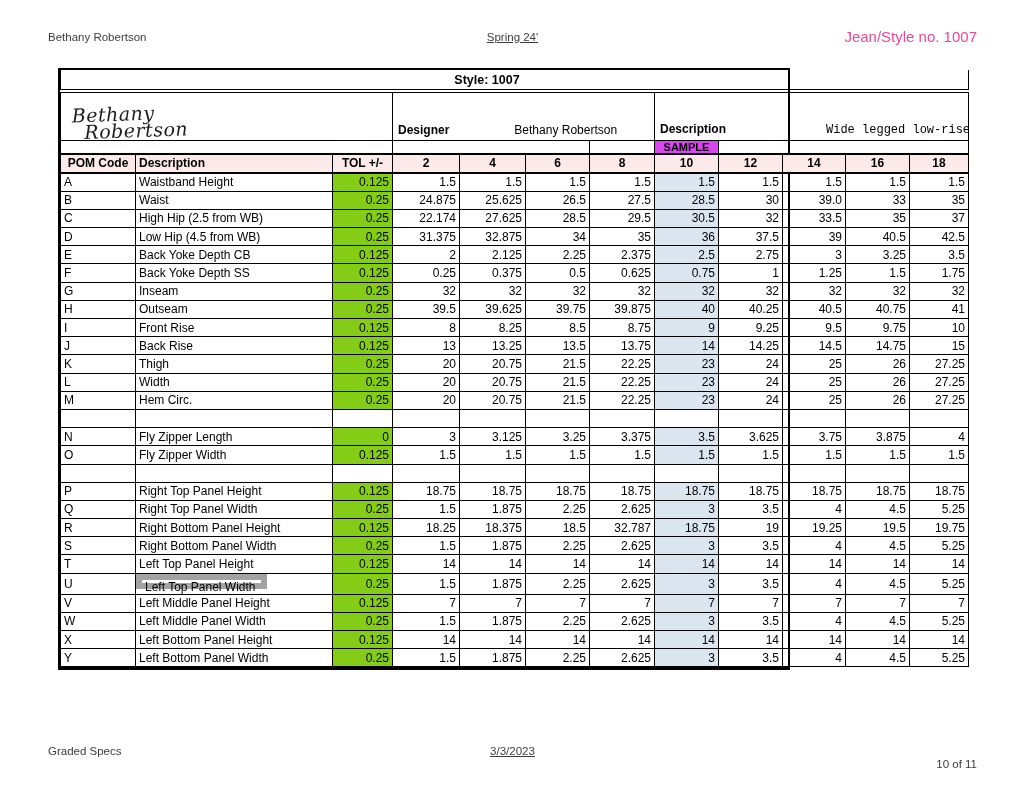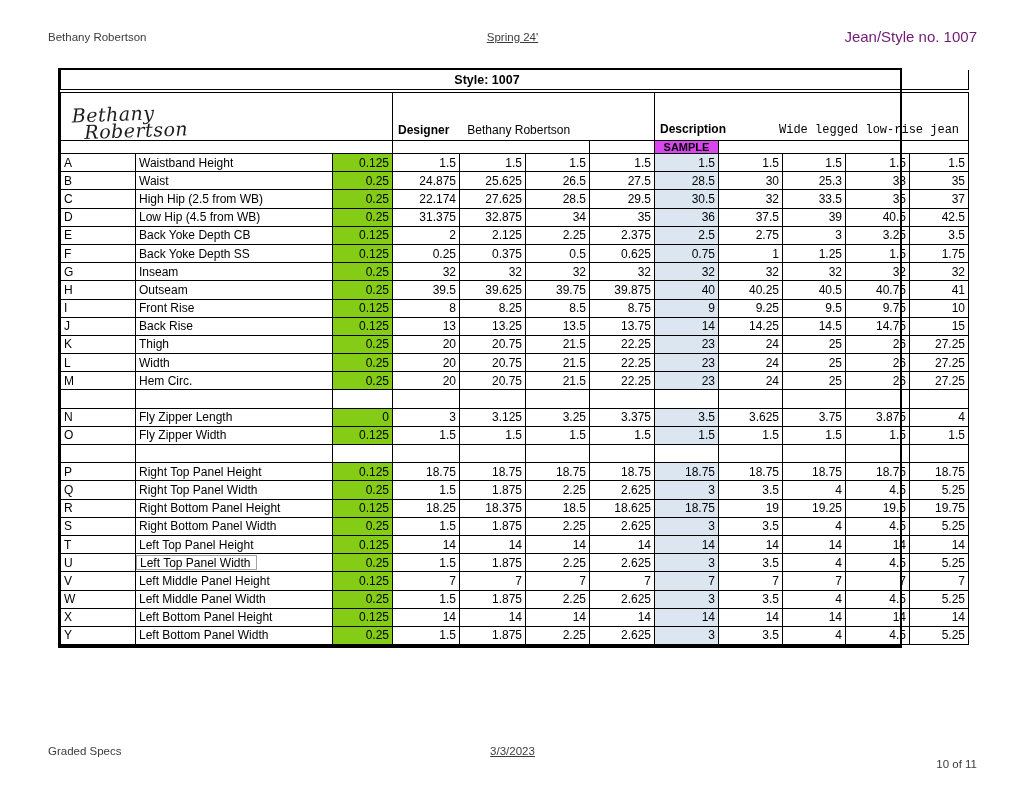--- a/index.html
+++ b/index.html
@@ -7,66 +7,66 @@
     width:1024px;height:791px;position:relative;background:#ffffff;
     font-family:"Liberation Sans",sans-serif;color:#000;overflow:hidden;
     -webkit-font-smoothing:antialiased;
   }
   
   .page-strip{position:absolute;left:48px;right:47px;display:block;}
   .strip-left{position:absolute;left:0;top:0;font-size:11.5px;color:#3c3c3c;}
   .strip-center{position:absolute;left:50%;transform:translateX(-50%);top:0;font-size:11.5px;color:#3c3c3c;text-decoration:underline;}
   .strip-right{position:absolute;right:0;top:13px;font-size:11.5px;color:#3c3c3c;}
   #page-header{top:31px;}
-  #page-header .strip-right{font-size:15px;top:-3px;color:#701a75;}
+  #page-header .strip-right{font-size:15px;top:-3px;color:#ec4899;}
   #page-footer{top:745px;}
   
   .frame{
-    position:absolute;left:58px;top:68px;width:844px;box-sizing:border-box;
+    position:absolute;left:58px;top:68px;width:732px;box-sizing:border-box;
     border:2px solid #000;border-bottom-width:3px;
   }
   table{border-collapse:collapse;table-layout:fixed;width:100%;}
   td{
     border:1.5px solid #000;font-size:12px;padding:0 3px;
     overflow:hidden;white-space:nowrap;height:17.2px;
   }
   tr.style-row td{
     border-top:none;border-bottom:4px double #000;
     font-weight:bold;text-align:center;font-size:12.5px;height:19px;
     padding-right:58px;
   }
   tr.band td{height:47px;vertical-align:bottom;}
   td.logo-cell{vertical-align:middle;}
   .logo{
     font-family:"DejaVu Serif",serif;font-style:italic;font-size:19px;
     line-height:0.98;color:#1d1d1d;padding:2px 0 4px 8px;transform:rotate(-2deg);
     letter-spacing:0.5px;
   }
   .logo .l2{margin-left:12px;margin-top:-2px;}
-  .kv{display:flex;align-items:baseline;padding:0 0 3px 2px;font-size:12px;}
+  .kv{display:flex;align-items:baseline;padding:0 0 3px 2px;font-size:12px;gap:47px;}
   .kv .k{font-weight:bold;}
   .designer-cell .v{margin-left:18px;}
   .desc-cell .v{margin-left:53px;font-family:Liberation Mono, monospace;}
   tr.sample-row td{height:12px;font-size:11px;padding:0 2px;}
   td.sample-cell{
     background:#d946ef;font-weight:bold;text-align:center;font-size:11px;
   }
   tr.header-row td{
     background:#fce9e9;font-weight:bold;text-align:center;height:16.5px;
     border-top-width:2px;border-bottom-width:2px;font-size:12px;
   }
   tr.header-row td.desc{text-align:left;}
   tr.data-row td{height:17.2px;}
   td.code{text-align:left;}
   td.desc{text-align:left;}
   td.tol{background:#84cc16;text-align:right;}
   td.num{text-align:right;}
   td.num.sample-col{background:#dce6f1;}
   .textbox{
-    display:inline-block;border:1px solid #a3a3a3;height:15px;line-height:15px;
+    display:inline-block;border:6px solid #a3a3a3;height:15px;line-height:15px;
     margin-left:-3px;padding:0 5px 0 3px;box-sizing:border-box;
   }
 </style>
 </head>
 <body>
 
 <div id="page-header" class="page-strip">
   <span class="strip-left">Bethany Robertson</span>
   <span class="strip-center">Spring 24'</span>
   <span class="strip-right">Jean/Style no. 1007</span>
@@ -112,20 +112,34 @@
           </div>
         </td>
       </tr>
       <tr class="sample-row">
         <td colspan="3"></td>
         <td colspan="3"></td>
         <td></td>
         <td class="sample-cell">SAMPLE</td>
         <td colspan="4"></td>
       </tr>
+      <tr class="header-row" id="header-row">
+          <td>POM Code</td>
+          <td class="desc">Description</td>
+          <td>TOL +/-</td>
+          <td>2</td>
+          <td>4</td>
+          <td>6</td>
+          <td>8</td>
+          <td>10</td>
+          <td>12</td>
+          <td>14</td>
+          <td>16</td>
+          <td>18</td>
+        </tr>
     </tbody>
     <tbody id="rows">
         <tr class="data-row">
           <td class="code">A</td>
           <td class="desc">Waistband Height</td>
           <td class="tol">0.125</td>
           <td class="num">1.5</td>
           <td class="num">1.5</td>
           <td class="num">1.5</td>
           <td class="num">1.5</td>
@@ -138,21 +152,21 @@
         <tr class="data-row">
           <td class="code">B</td>
           <td class="desc">Waist</td>
           <td class="tol">0.25</td>
           <td class="num">24.875</td>
           <td class="num">25.625</td>
           <td class="num">26.5</td>
           <td class="num">27.5</td>
           <td class="num sample-col">28.5</td>
           <td class="num">30</td>
-          <td class="num">25.3</td>
+          <td class="num">39.0</td>
           <td class="num">33</td>
           <td class="num">35</td>
         </tr>
         <tr class="data-row">
           <td class="code">C</td>
           <td class="desc">High Hip (2.5 from WB)</td>
           <td class="tol">0.25</td>
           <td class="num">22.174</td>
           <td class="num">27.625</td>
           <td class="num">28.5</td>
@@ -387,21 +401,21 @@
           <td class="num">4.5</td>
           <td class="num">5.25</td>
         </tr>
         <tr class="data-row">
           <td class="code">R</td>
           <td class="desc">Right Bottom Panel Height</td>
           <td class="tol">0.125</td>
           <td class="num">18.25</td>
           <td class="num">18.375</td>
           <td class="num">18.5</td>
-          <td class="num">18.625</td>
+          <td class="num">32.787</td>
           <td class="num sample-col">18.75</td>
           <td class="num">19</td>
           <td class="num">19.25</td>
           <td class="num">19.5</td>
           <td class="num">19.75</td>
         </tr>
         <tr class="data-row">
           <td class="code">S</td>
           <td class="desc">Right Bottom Panel Width</td>
           <td class="tol">0.25</td>

